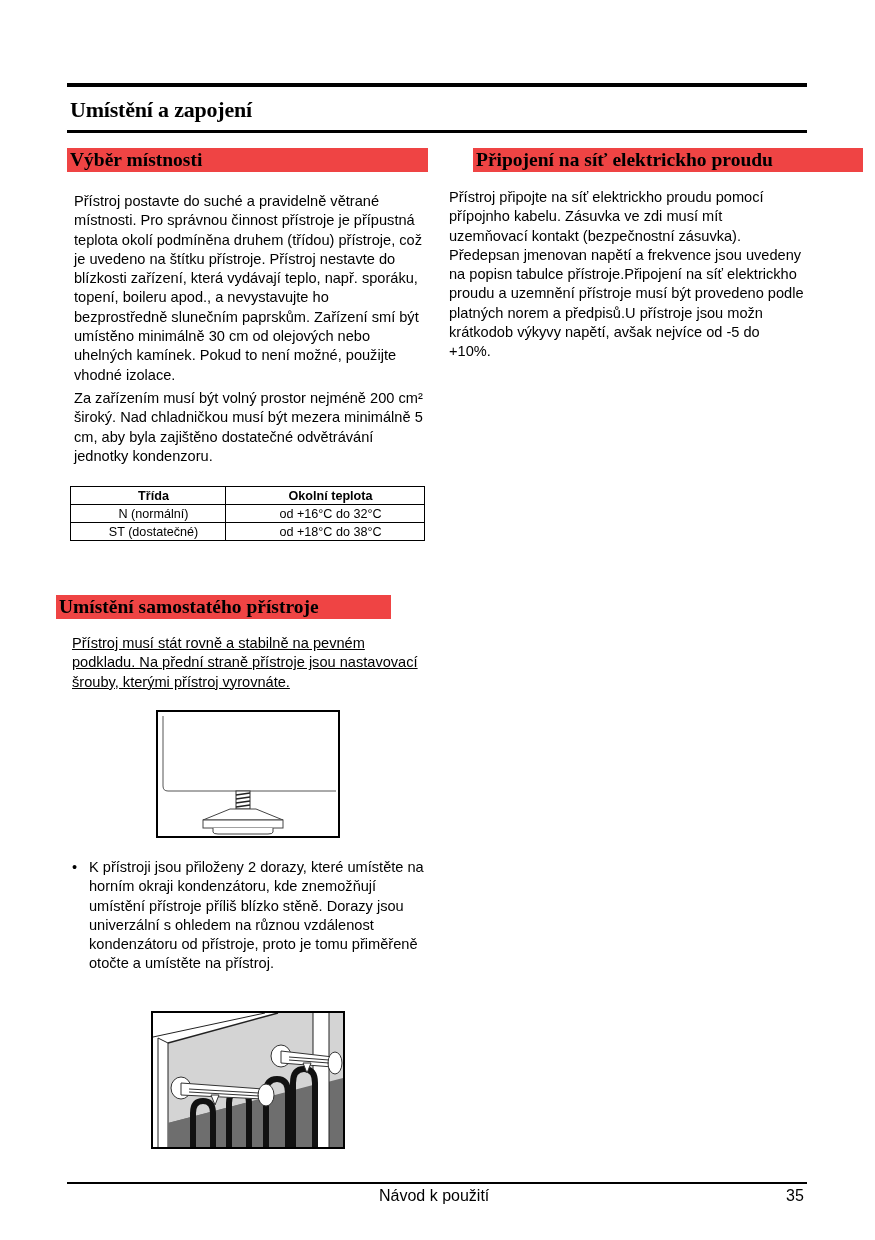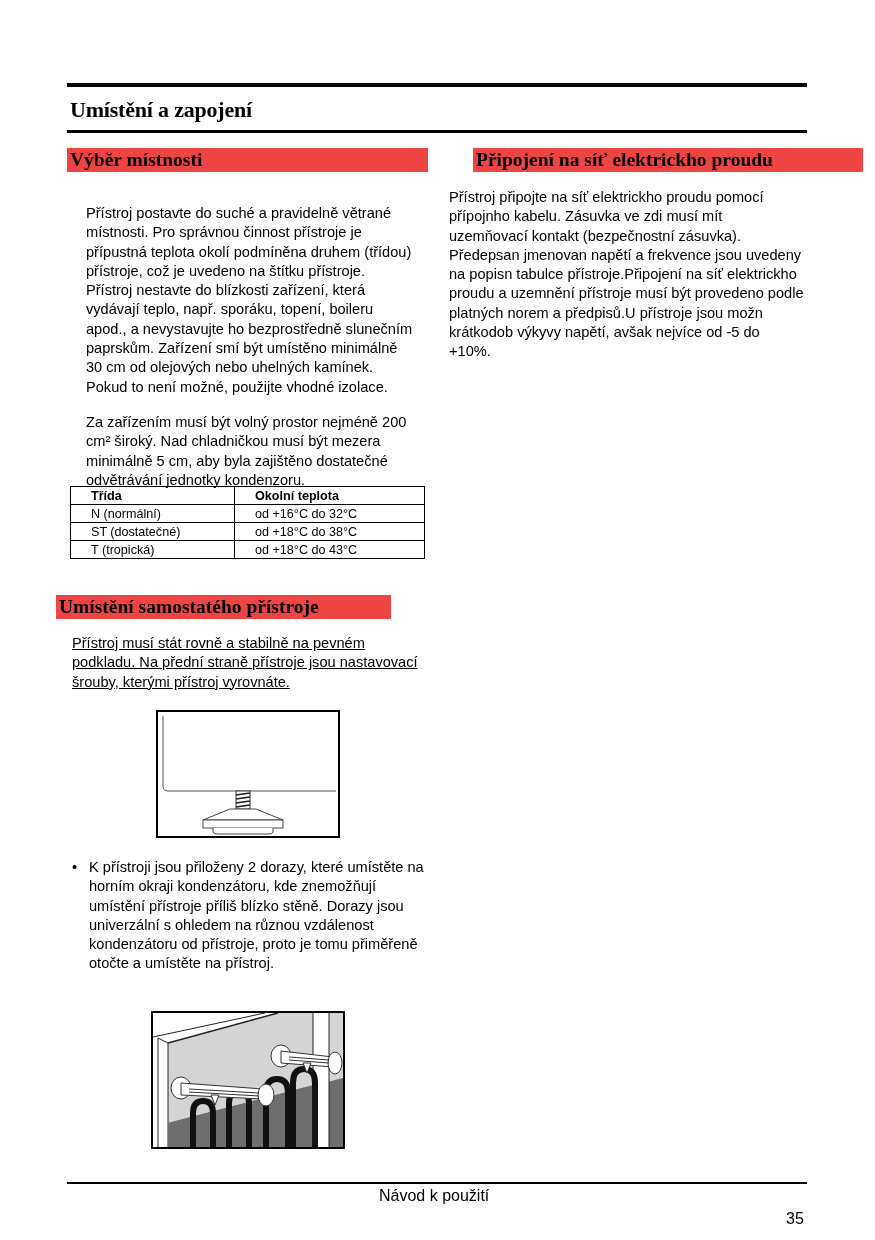--- a/index.html
+++ b/index.html
@@ -3,23 +3,23 @@
 <meta charset="utf-8">
 <style>
   html, body { margin: 0; padding: 0; background: #ffffff; }
   body { width: 875px; height: 1240px; position: relative; overflow: hidden; color: #000; }
   .abs { position: absolute; }
   .rule-top { left: 67px; top: 83px; width: 740px; height: 4px; background: #000; }
   .rule-title { left: 67px; top: 130px; width: 740px; height: 3px; background: #000; }
   .page-title { left: 70px; top: 90px; font-family: "Liberation Serif", serif; font-weight: bold; font-size: 22px; line-height: 40px; letter-spacing: -0.2px; white-space: nowrap; }
   .sec-head { background: #ef4444; height: 24px; font-family: "Liberation Serif", serif; font-weight: bold; font-size: 19.5px; line-height: 24px; padding-left: 3px; box-sizing: border-box; white-space: nowrap; overflow: hidden; }
   .body-text { font-family: "Liberation Sans", sans-serif; font-size: 14.6px; line-height: 19.3px; margin: 0; }
-  .body-text p { margin: 16px; }
+  .body-text p { margin: 4px; }
   table.temps { border-collapse: collapse; font-family: "Liberation Sans", sans-serif; font-size: 12.6px; }
-  table.temps td, table.temps th { border: 1.5px solid #000; height: 17px; padding: 0 0 0 20px; text-align: left; line-height: 16px; }
+  table.temps td, table.temps th { border: 1.5px solid #000; height: 17px; padding: 0 0 0 11px; text-align: center; line-height: 16px; }
   table.temps th { font-weight: bold; }
   table.temps td.c1, table.temps th.c1 { width: 143px; }
   .bullet-item { display: flex; }
   .bullet-mark { width: 17px; flex: 0 0 17px; padding-left: 2px; }
   .fig { border: 2px solid #000; box-sizing: border-box; background: #fff; }
   .footer-rule { left: 67px; top: 1182px; width: 740px; height: 2px; background: #000; }
   .footer-text { top: 1187px; font-family: "Liberation Sans", sans-serif; font-size: 16px; line-height: 18px; }
 </style>
 </head>
 <body>
@@ -42,24 +42,20 @@
       <th class="c1">Třída</th>
       <th>Okolní teplota</th>
     </tr>
     <tr>
       <td class="c1">N (normální)</td>
       <td>od +16°C do 32°C</td>
     </tr>
     <tr>
       <td class="c1">ST (dostatečné)</td>
       <td>od +18°C do 38°C</td>
-    </tr>
-    <tr>
-      <td class="c1">T (tropická)</td>
-      <td>od +18°C do 43°C</td>
     </tr>
   </tbody>
     </table>
 </div>
 
 <div class="abs sec-head" style="left:56px; top:595px; width:335px;">Umístění samostatého přístroje</div>
 
 <div class="abs body-text" style="left:72px; top:634px; width:360px;text-decoration:underline;">Přístroj musí stát rovně a stabilně na pevném podkladu. Na přední straně přístroje jsou nastavovací šrouby, kterými přístroj vyrovnáte.</div>
 
 <div class="abs fig" style="left:156px; top:710px; width:184px; height:128px;">
@@ -112,13 +108,13 @@
     </g>
   </svg>
 </div>
 
 <div class="abs sec-head" style="left:445px; top:148px; width:390px;margin-left:28px;">Připojení na síť elektrickho proudu</div>
 
 <div class="abs body-text" style="left:449px; top:188px; width:355px;">Přístroj připojte na síť elektrickho proudu pomocí přípojnho kabelu. Zásuvka ve zdi musí mít uzemňovací kontakt (bezpečnostní zásuvka). Předepsan jmenovan napětí a frekvence jsou uvedeny na popisn tabulce přístroje.Připojení na síť elektrickho proudu a uzemnění přístroje musí být provedeno podle platných norem a předpisů.U přístroje jsou možn krátkodob výkyvy napětí, avšak nejvíce od -5 do +10%.</div>
 
 <div class="abs footer-rule"></div>
 <div class="abs footer-text" style="left:379px;">Návod k použití</div>
-<div class="abs footer-text" style="left:786px;margin-top:23px;">35</div>
+<div class="abs footer-text" style="left:786px;">35</div>
 
 </body></html>

